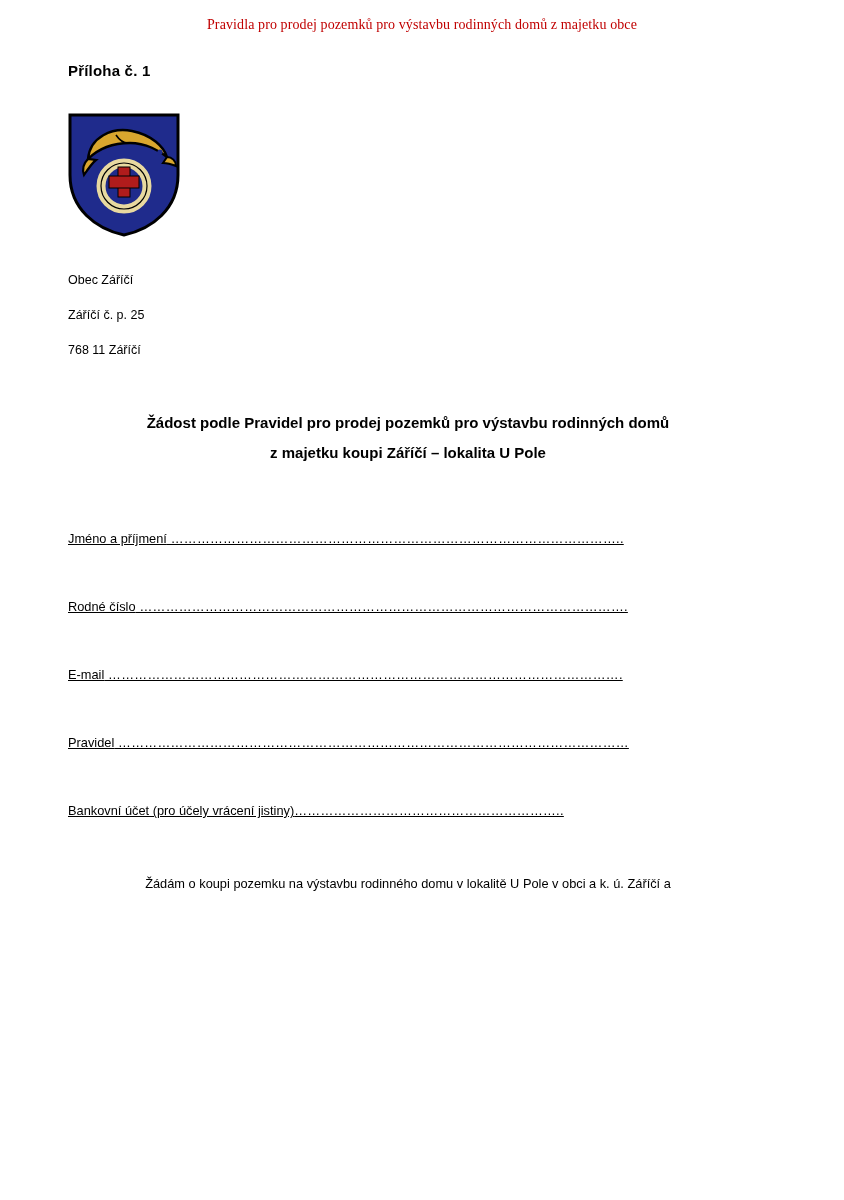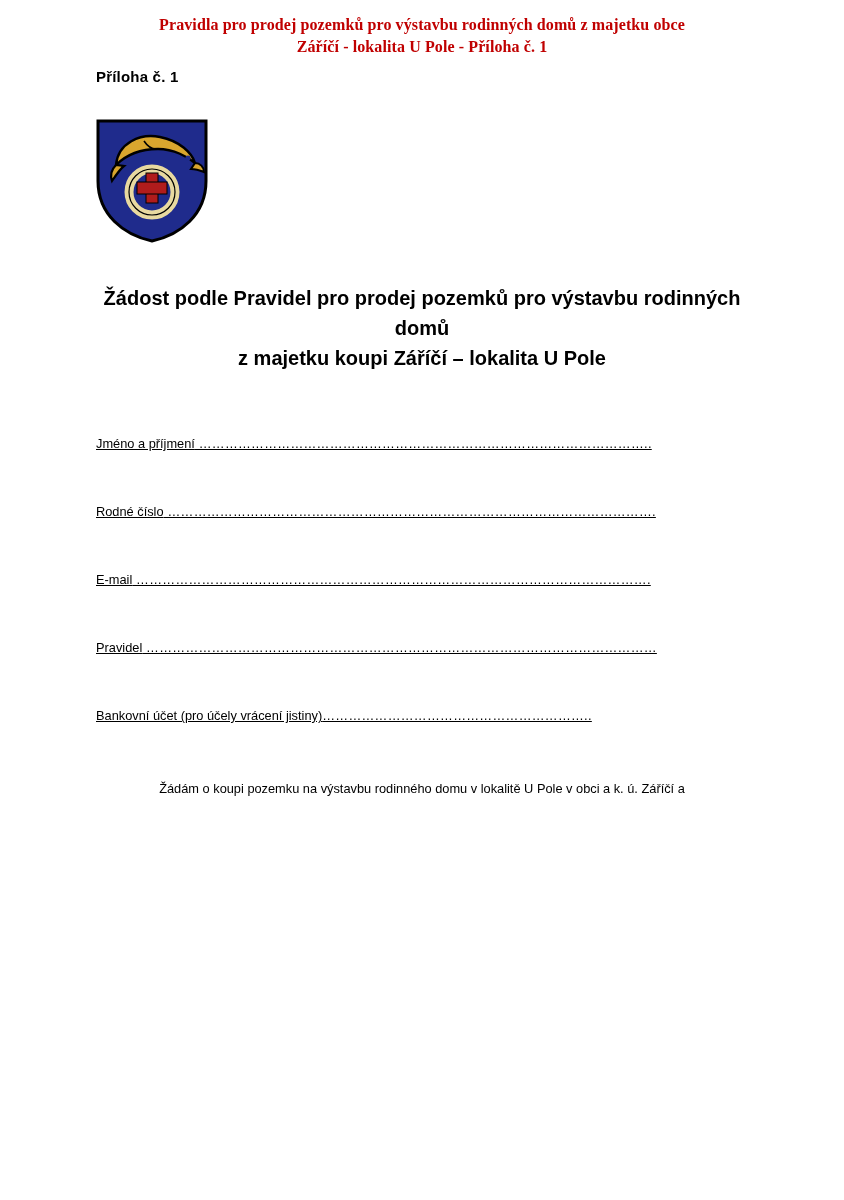--- a/index.html
+++ b/index.html
@@ -16,31 +16,31 @@
     overflow: hidden;
   }
 
   
   .doc-header {
     padding: 14px 22px 0 22px;
     text-align: center;
   }
   .doc-header .title-line {
     font-family: "Liberation Serif", serif;
-    font-weight: bold;
-    font-size: 16px;
+    font-weight: normal;
+    font-size: 14px;
     line-height: 22px;
     color: #c00000;
     letter-spacing: 0.1px;
   }
 
   
   .page {
-    padding: 0 96px 0 96px;
-    margin-top: 10px;
+    padding: 0 96px 0 68px;
+    margin-top: 26px;
   }
 
   .appendix-label {
     font-size: 15px;
     font-weight: bold;
     margin: 0 0 0 0;
     letter-spacing: 0.2px;
   }
 
   
@@ -61,21 +61,21 @@
     line-height: 35px;
   }
   .address div {
     white-space: nowrap;
   }
 
   
   .request-title {
     margin-top: 40px;
     text-align: center;
-    font-size: 20px;
+    font-size: 15px;
     font-weight: bold;
     line-height: 30px;
   }
 
   
   .fields {
     margin-top: 62px;
   }
   .field-row {
     font-size: 12.8px;
@@ -102,21 +102,20 @@
     font-size: 12.8px;
     line-height: 27px;
     text-align: center;
   }
 </style>
 </head>
 <body>
 
 <div class="doc-header">
   <div class="title-line">Pravidla pro prodej pozemků pro výstavbu rodinných domů z majetku obce</div>
-  <div class="title-line">Záříčí - lokalita U Pole - Příloha č. 1</div>
 </div>
 
 <div class="page">
 
   <div class="appendix-label">Příloha č. 1</div>
 
   <div class="crest-wrap">
     <svg class="crest" viewBox="0 0 112 124" xmlns="http://www.w3.org/2000/svg">
 
       <path d="M2 2 H110 V62 C110 96 84 116 56 122 C28 116 2 96 2 62 Z" fill="#1f2b8c" stroke="#000000" stroke-width="3"></path>
@@ -132,20 +131,25 @@
       <g>
         <path d="M20 46 C22 24 44 14 64 18 C84 22 96 34 99 44 C92 38 78 30 62 30 C44 30 30 36 20 46 Z" fill="#d9a62e" stroke="#000000" stroke-width="2.4"></path>
         <path d="M20 46 C16 50 14 56 16 62 C20 56 24 50 28 47 Z" fill="#d9a62e" stroke="#000000" stroke-width="2.2"></path>
         <path d="M99 44 C104 44 108 48 108 53 C103 51 99 50 95 50 Z" fill="#d9a62e" stroke="#000000" stroke-width="2"></path>
         <circle cx="92" cy="39" r="2.6" fill="#1f2b8c"></circle>
         <path d="M48 22 C52 28 56 30 60 30" fill="none" stroke="#000000" stroke-width="1.6"></path>
       </g>
     </svg>
   </div>
 
+  <div class="address">
+    <div>Obec Záříčí</div>
+    <div>Záříčí č. p. 25</div>
+    <div>768 11 Záříčí</div>
+  </div>
 
   <div class="request-title">
     <div>Žádost podle Pravidel pro prodej pozemků pro výstavbu rodinných domů</div>
     <div>z majetku koupi Záříčí – lokalita U Pole</div>
   </div>
 
   <div class="fields">
 
     <div class="field-row">
       <span class="field-label">Jméno a příjmení</span><span class="dots"> …………………………………………………………………………………………..</span>

